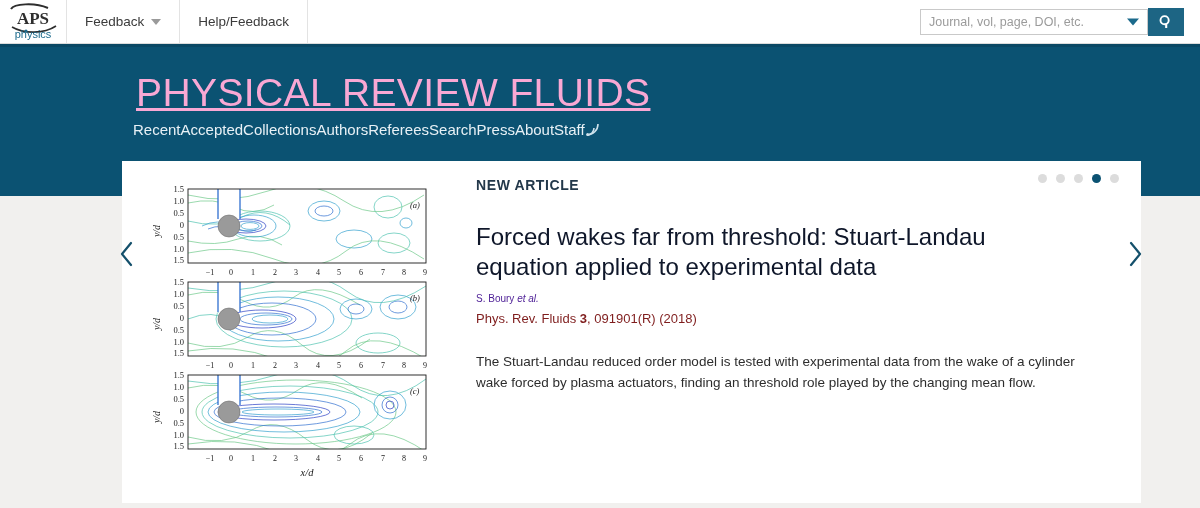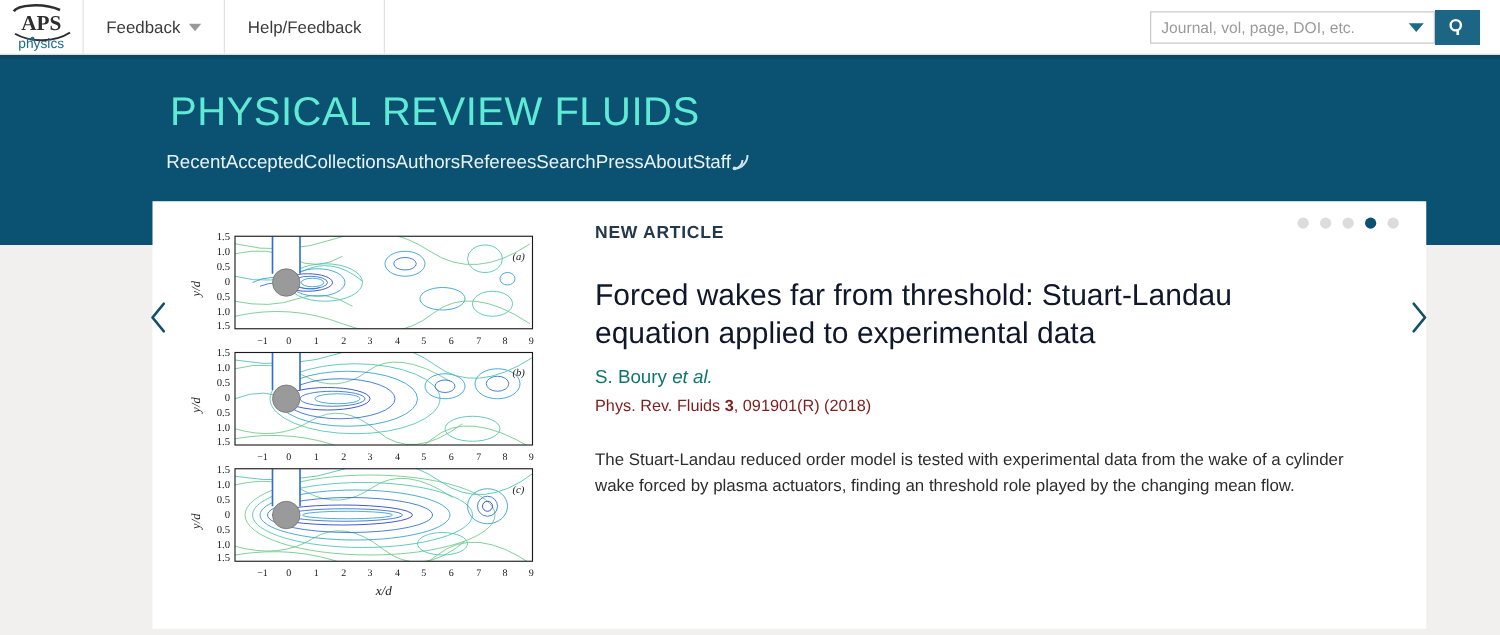--- a/index.html
+++ b/index.html
@@ -87,22 +87,22 @@
 
   
   .banner {
     position: absolute; left: 0; top: 44px;
     width: 1200px; height: 152px;
     background: #0b5272;
     border-top: 3px solid #0a4864;
   }
   .journal-title {
     position: absolute; left: 136px; top: 24px;
-    font-size: 32px; color: #5eead4;
-    font-weight: 400; letter-spacing: .4px;
+    font-size: 39px; color: #f9a8d4;
+    font-weight: 400; letter-spacing: .4px; text-decoration: underline;
   }
   .journal-nav {
     position: absolute; left: 133px; top: 74px;
     display: flex; align-items: center; 
   }
   .journal-nav span {
     font-size: 15px; color: #e8f1f6;
     cursor: pointer; white-space: nowrap;
   }
   .rss-icon { display: flex; align-items: center; cursor: pointer; }
@@ -133,21 +133,21 @@
   .text-col { flex: 1; padding: 16px 60px 0 24px; }
   .kicker {
     font-size: 14px; font-weight: bold; letter-spacing: .6px;
     color: #23384a; margin-bottom: 9px;
   }
   .art-title {
     font-size: 24px; line-height: 1.26;
     color: #0f172a; font-weight: 400;
     cursor: pointer; margin-bottom: 11px; margin-top: 29px;
   }
-  .authors { font-size: 15px; color: #0f766e; margin-bottom: 7px; }
+  .authors { font-size: 10px; color: #4c1d95; margin-bottom: 7px; }
   .authors i { font-style: italic; }
   .citation { font-size: 13px; color: #7f1d1d; cursor: pointer; margin-bottom: 26px; }
   .citation b { font-weight: bold; }
   .teaser { font-size: 13.5px; line-height: 1.55; color: #2d2d2d; max-width: 650px; }
 
   
   .arrow {
     position: absolute; top: 50%; transform: translateY(-50%);
     cursor: pointer; display: flex; align-items: center; justify-content: center;
     width: 26px; height: 40px;

